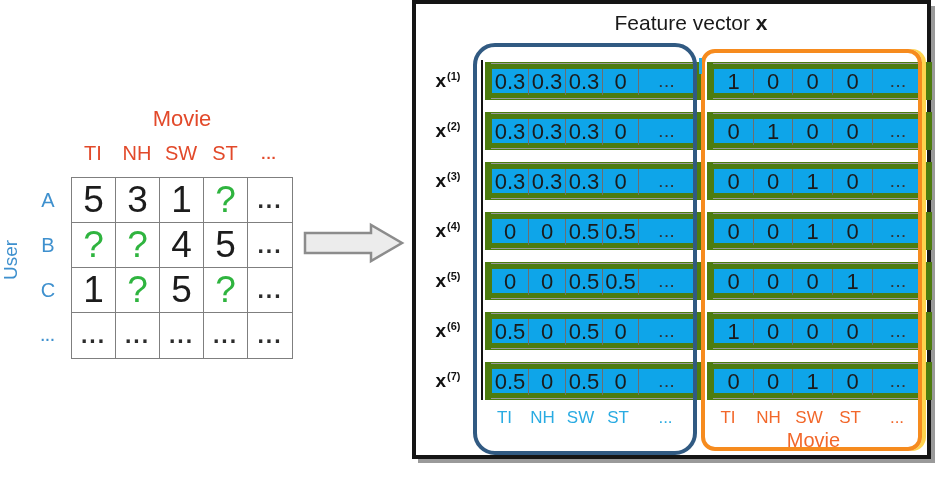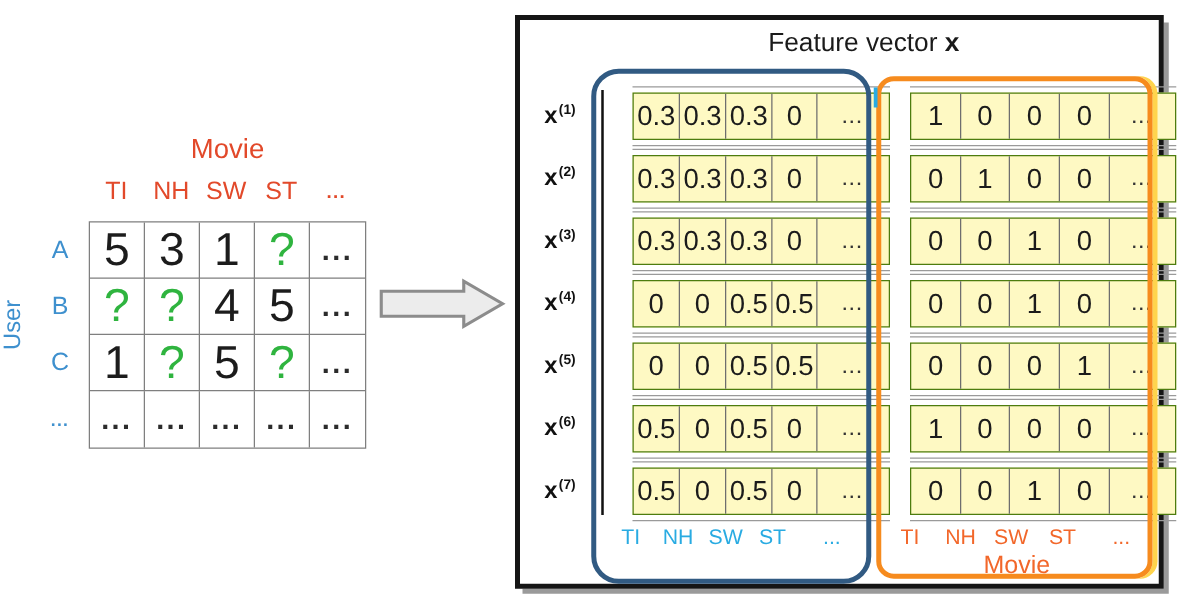--- a/index.html
+++ b/index.html
@@ -28,31 +28,31 @@
   .lm-cell{display:flex;align-items:center;justify-content:center;
     border-right:1px solid #7f7f7f;border-bottom:1px solid #7f7f7f;
     font-size:37px;color:#1c1c1c;}
   .lm-cell:nth-child(5n){border-right:none;}
   .lm-cell:nth-child(n+16){border-bottom:none;}
   .lm-cell.q{color:#2FB43F;}
   .lm-cell.dots{font-size:23px;font-weight:bold;letter-spacing:2px;color:#2b2b2b;}
   
   .arrow{position:absolute;left:303px;top:221px;}
   
-  .panel{position:absolute;left:412px;top:12px;width:519px;height:459px;
+  .panel{position:absolute;left:412px;top:0;width:519px;height:459px;
     box-sizing:border-box;border:4px solid #151515;background:#fff;
     box-shadow:5px 5px 0 -1px #9a9a9a;}
   .panel-title{position:absolute;left:50px;top:7px;width:450px;text-align:center;
     font-size:21px;color:#1a1a1a;}
   .panel-title .tb{font-weight:bold;}
   .xlab{position:absolute;left:8px;width:48px;height:38px;display:flex;
     align-items:center;justify-content:center;font-weight:bold;font-size:19px;color:#111;}
   .xsup{font-size:11px;line-height:1;position:relative;top:-5px;margin-left:1px;}
-  .strip{position:absolute;height:38px;box-sizing:border-box;border:1px solid #4d7c0f;
-    display:grid;background:#fef9c3;margin-left:21px;}
+  .strip{position:absolute;height:38px;box-sizing:border-box;border:7px solid #4d7c0f;
+    display:grid;background:#0ea5e9;}
   .strip::before,.strip::after{content:"";position:absolute;left:-1px;right:-1px;
     border-top:1px solid #9a9a9a;}
   .strip::before{top:-6px;}
   .strip::after{bottom:-6px;}
   .strip-rated{left:69px;grid-template-columns:37px 37px 37px 36px 57px;}
   .strip-movie{left:291px;grid-template-columns:40px 39px 40px 40px 52px;}
   .cell{display:flex;align-items:center;justify-content:center;
     border-right:1px solid #6e6e6e;font-size:22px;color:#1b1b1b;}
   .cell:last-child{border-right:none;}
   .cell.dots{font-size:13px;font-weight:bold;letter-spacing:2px;color:#333;}

